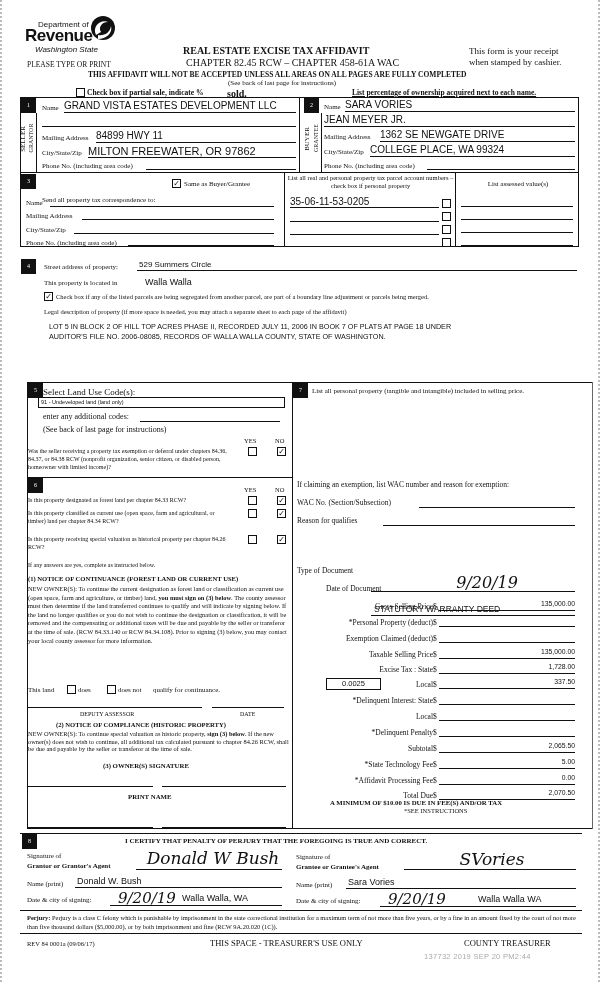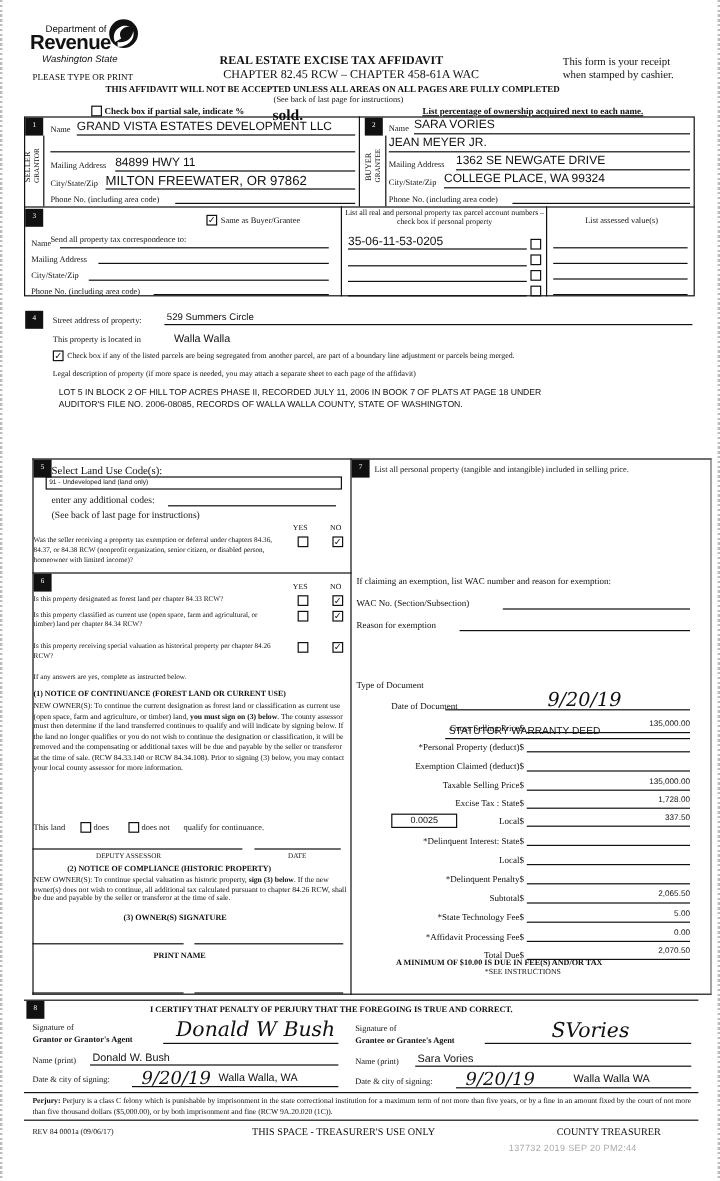--- a/index.html
+++ b/index.html
@@ -36,21 +36,21 @@
 </div>
 <div class="lbl bold" style="left:183px;top:45px;font-size:10px;">REAL ESTATE EXCISE TAX AFFIDAVIT</div>
 <div class="lbl" style="left:27px;top:60px;font-size:7.5px;">PLEASE TYPE OR PRINT</div>
 <div class="lbl" style="left:186px;top:57px;font-size:10px;">CHAPTER 82.45 RCW – CHAPTER 458-61A WAC</div>
 <div class="lbl" style="left:469px;top:46px;font-size:9px;">This form is your receipt</div>
 <div class="lbl" style="left:469px;top:57px;font-size:9px;">when stamped by cashier.</div>
 <div class="lbl bold" style="left:88px;top:70px;font-size:7.5px;">THIS AFFIDAVIT WILL NOT BE ACCEPTED UNLESS ALL AREAS ON ALL PAGES ARE FULLY COMPLETED</div>
 <div class="lbl" style="left:228px;top:79px;font-size:7px;">(See back of last page for instructions)</div>
 <span class="cb" style="left:76px;top:88px;"></span>
 <div class="lbl bold" style="left:87px;top:88px;font-size:7.5px;">Check box if partial sale, indicate %</div>
-<div class="lbl bold" style="left:227px;top:88px;font-size:13px;">sold.</div>
+<div class="lbl bold" style="left:227px;top:88px;font-size:10px;">sold.</div>
 <div class="lbl bold" style="left:352px;top:88px;font-size:7.5px;text-decoration:underline;">List percentage of ownership acquired next to each name.</div>
 
 <div class="box" style="left:20px;top:97px;width:559px;height:150px;"></div>
 <div class="abs" style="left:299px;top:97px;width:1.3px;height:75px;background:#111;"></div>
 <div class="abs" style="left:20px;top:172px;width:559px;height:1.3px;background:#111;"></div>
 
 <div class="badge" style="left:21px;top:98px;">1</div>
 <div class="abs" style="left:20px;top:113px;width:17px;height:59px;border-right:1px solid #111;">
   <div class="lbl" style="left:-10px;top:22px;transform:rotate(-90deg);font-size:7px;">SELLER</div>
   <div class="lbl" style="left:-3px;top:22px;transform:rotate(-90deg);font-size:6px;">GRANTOR</div>
@@ -172,21 +172,21 @@
 <div class="abs line" style="left:162px;top:786px;width:124px;"></div>
 <div class="lbl bold" style="left:128px;top:793px;font-size:6.8px;">PRINT NAME</div>
 <div class="abs line" style="left:27px;top:827px;width:126px;"></div>
 <div class="abs line" style="left:162px;top:827px;width:124px;"></div>
 
 <div class="badge" style="left:293px;top:383px;">7</div>
 <div class="lbl" style="left:312px;top:386px;width:278px;font-size:7px;white-space:normal;line-height:11px;text-indent:0;">List all  personal property (tangible and intangible) included in selling price.</div>
 <div class="lbl" style="left:297px;top:480px;font-size:7.5px;">If claiming an exemption, list WAC number and reason for exemption:</div>
 <div class="lbl" style="left:297px;top:498px;font-size:7.5px;">WAC No. (Section/Subsection)</div>
 <div class="abs line" style="left:419px;top:507px;width:156px;"></div>
-<div class="lbl" style="left:297px;top:516px;font-size:7.5px;">Reason for exemption</div>
+<div class="lbl" style="left:297px;top:516px;font-size:7.5px;">Reason for qualifies</div>
 <div class="abs line" style="left:383px;top:525px;width:192px;"></div>
 
 <div class="lbl" style="left:297px;top:566px;font-size:7.5px;">Type of Document</div>
 <div class="abs line fill" style="left:371px;top:562px;width:204px;height:12px;font-size:8.5px;margin-top:42px;"><span style="padding-left:3px;">STATUTORY WARRANTY DEED</span></div>
 <div class="lbl" style="left:297px;top:584px;font-size:7.5px;padding-left:29px;">Date of Document</div>
 <div class="abs line hand" style="left:371px;top:575px;width:204px;height:17px;line-height:16px;padding-left:28px;"><span>9/20/19</span></div>
 
 <div class="abs" style="left:296px;top:600px;width:282px;">
   <div class="abs" style="left:0;top:0;width:282px;height:14px;">
     <div class="lbl right" style="right:145px;top:2px;font-size:7.5px;">Gross Selling Price</div>

